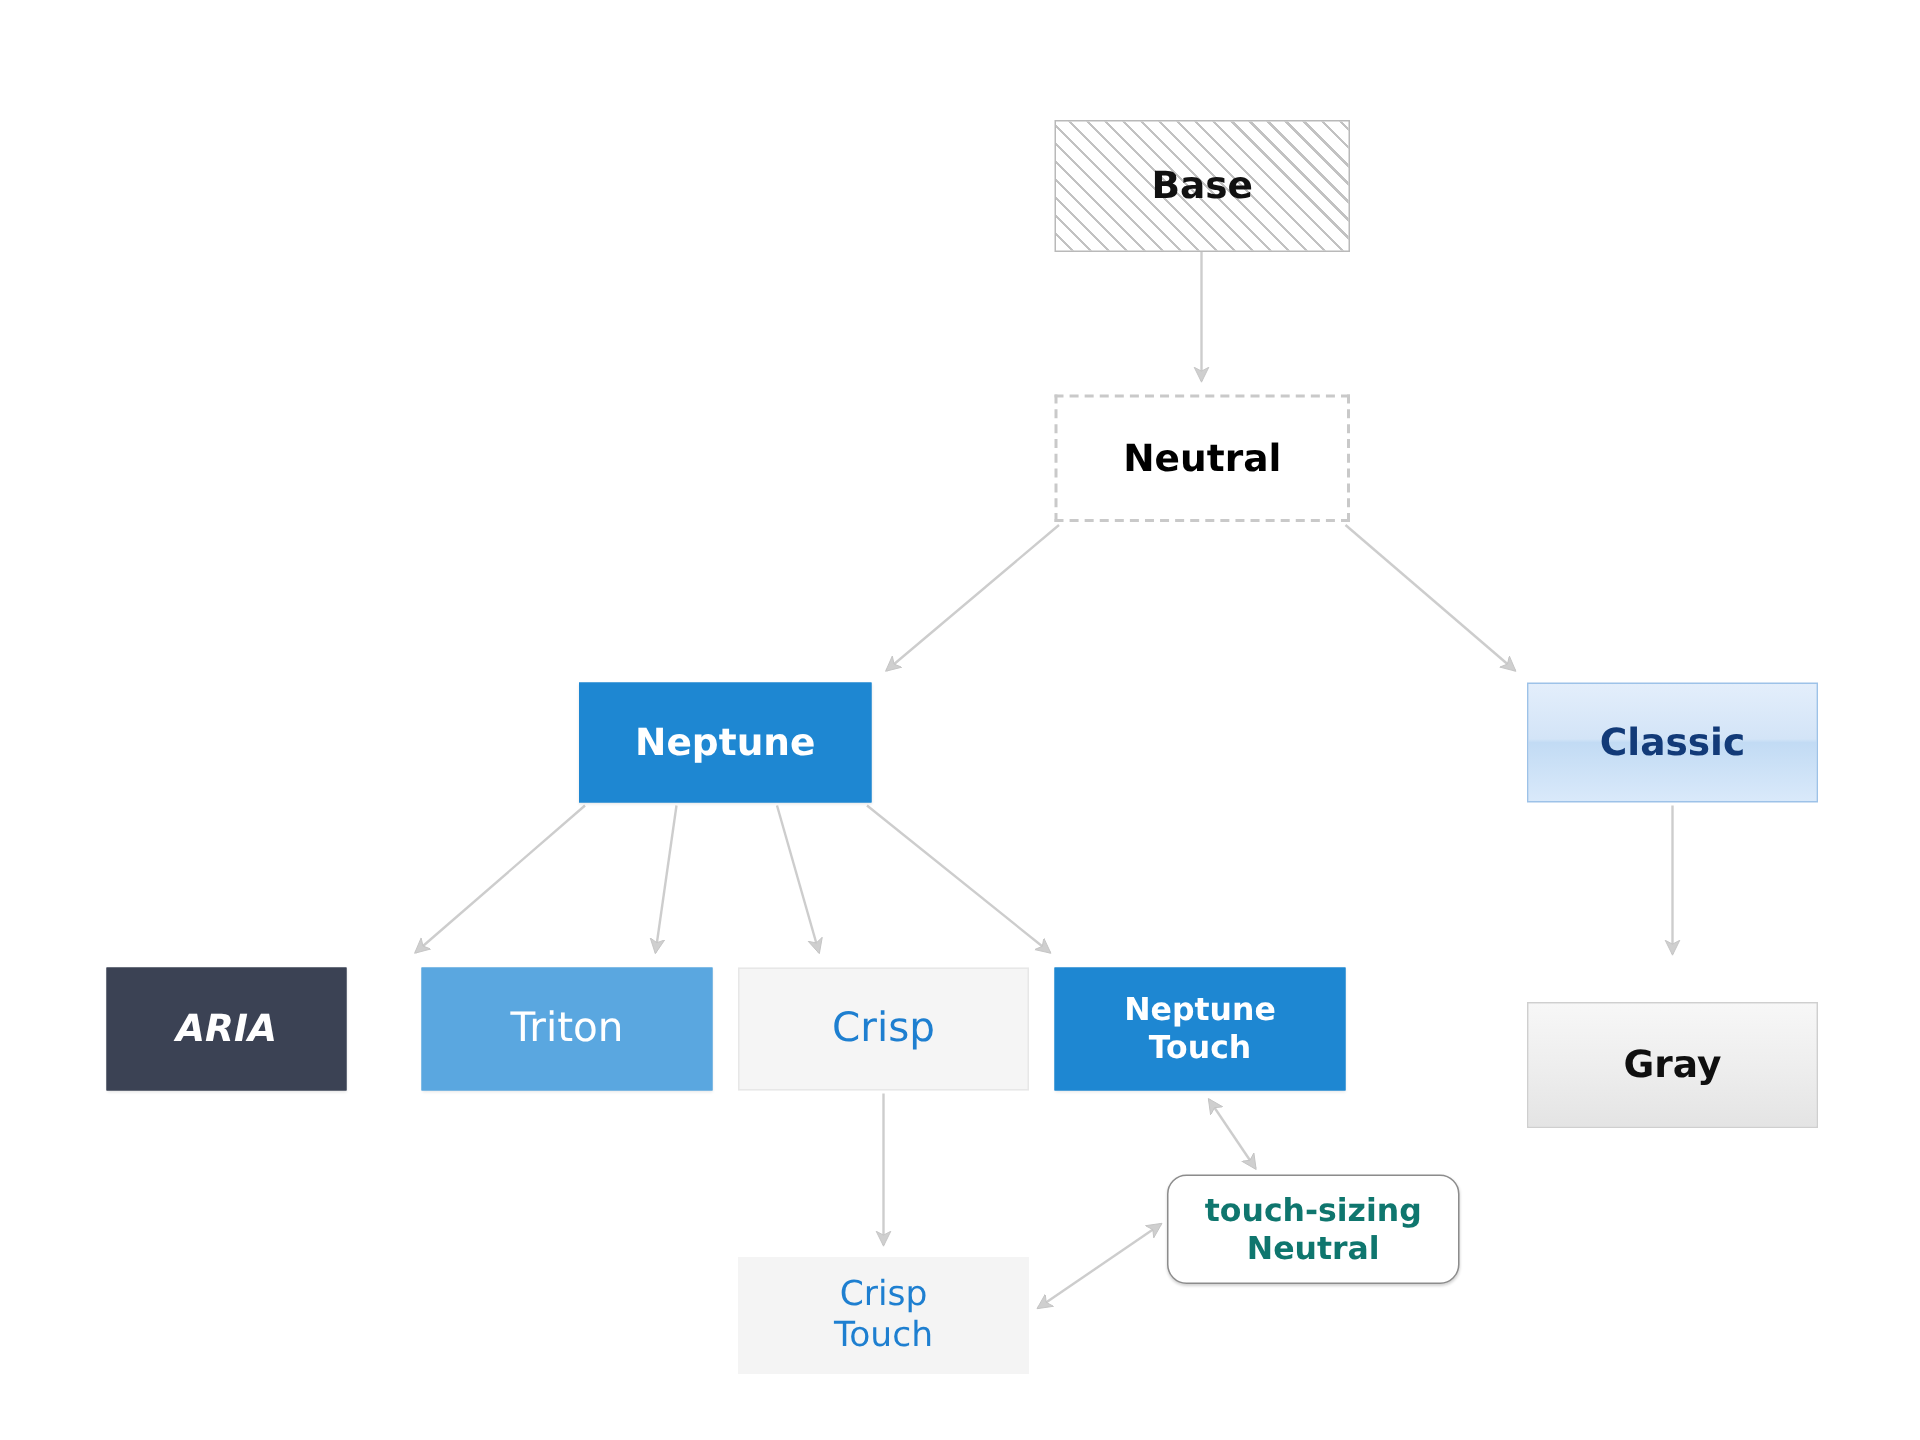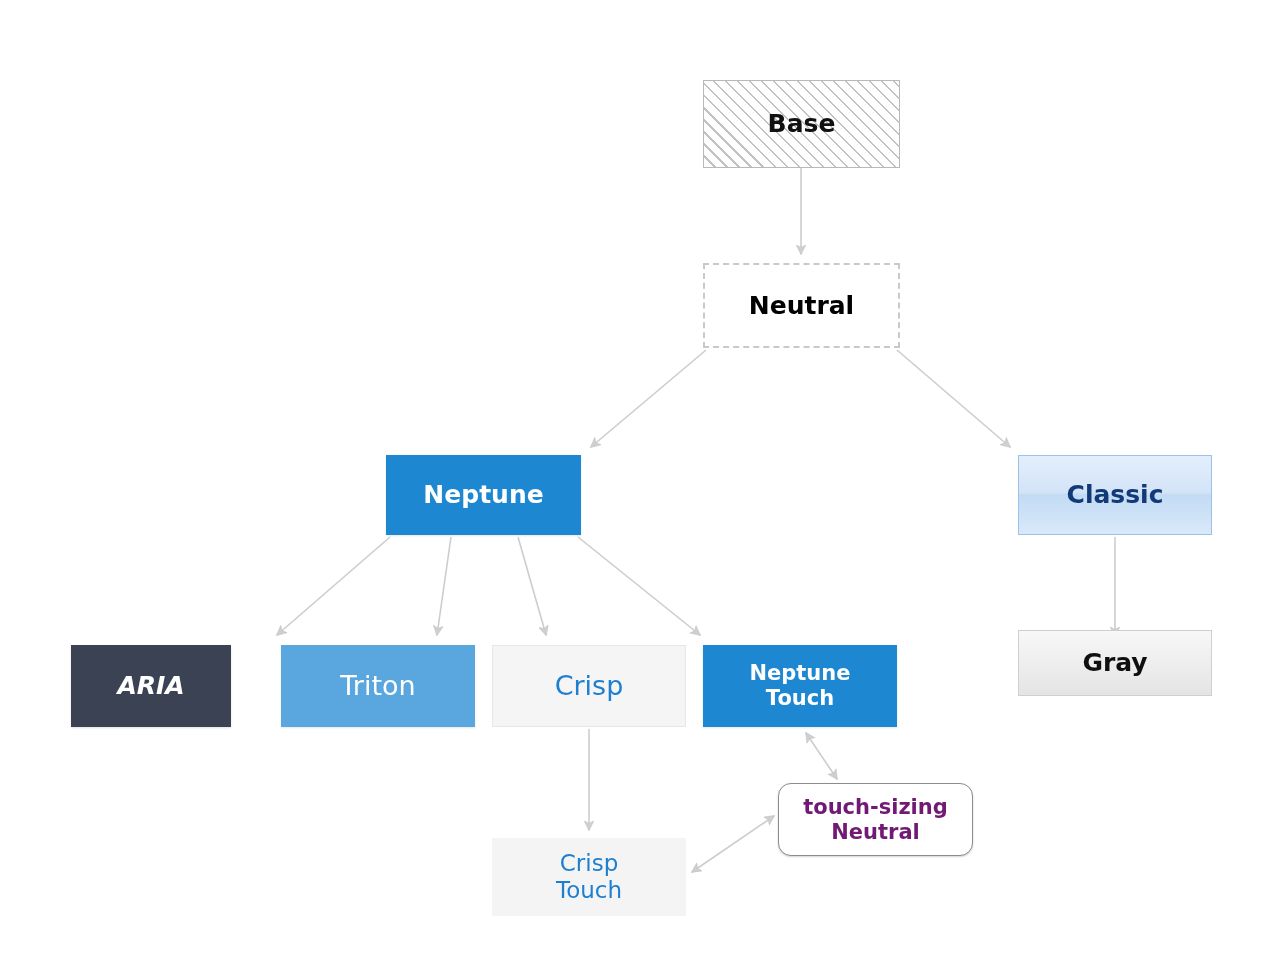--- a/index.html
+++ b/index.html
@@ -133,21 +133,21 @@
     color: #0f0f0f;
     font-weight: bold;
     font-size: 25px;
   }
 
   
   .n-package {
     background: #ffffff;
     border: 1.5px solid #8c8c8c;
     border-radius: 13px;
-    color: #701a75;
+    color: #0f766e;
     font-weight: bold;
     font-size: 21px;
     box-shadow: 0 1px 2px rgba(0,0,0,0.18);
   }
 </style>
 </head>
 <body>
 
 <div id="canvas">
 
@@ -215,21 +215,21 @@
     <span class="lbl">Crisp</span>
   </div>
 
   <div class="node n-neptune-touch" style="left:703px; top:645px; width:194px; height:82px;">
     <span class="lbl">
       <span>Neptune</span><br>
       <span>Touch</span>
     </span>
   </div>
 
-  <div class="node n-gray" style="left:1018px; top:630px; width:194px; height:66px;">
+  <div class="node n-gray" style="left:1018px; top:668px; width:194px; height:84px;">
     <span class="lbl">Gray</span>
   </div>
 
   <div class="node n-crisp-touch" style="left:492px; top:838px; width:194px; height:78px;">
     <span class="lbl">
       <span>Crisp</span><br>
       <span>Touch</span>
     </span>
   </div>
 

